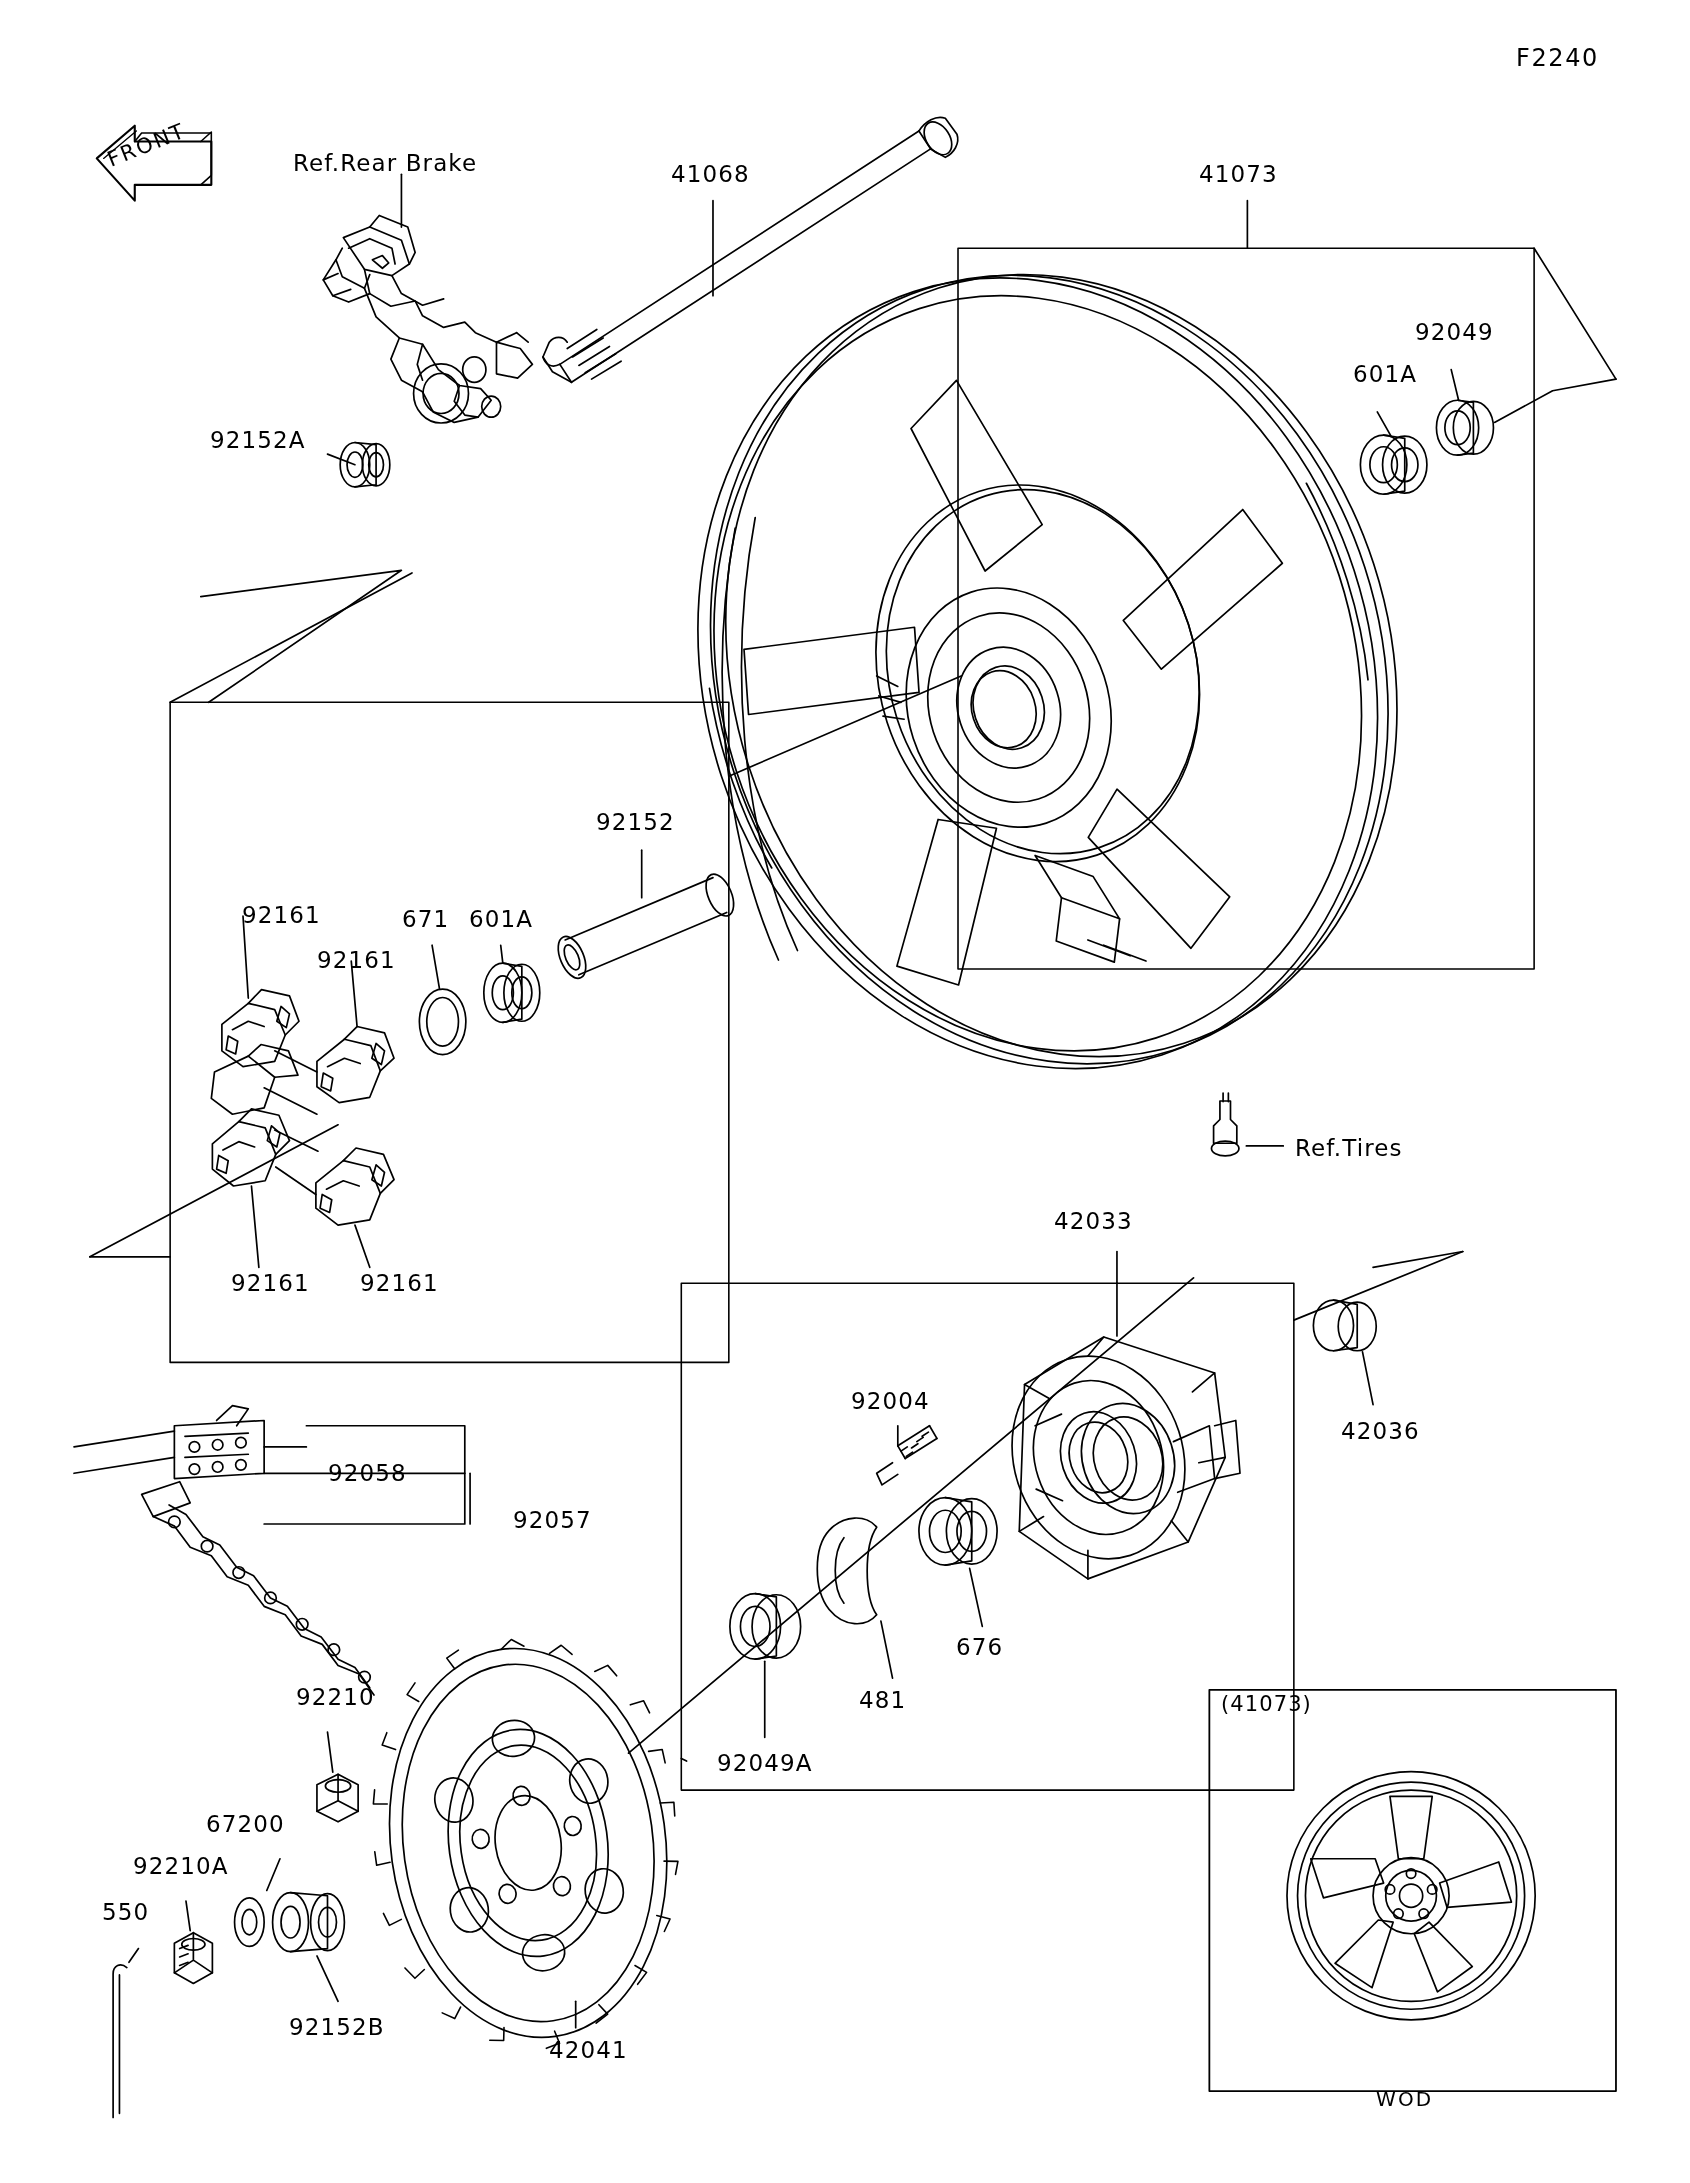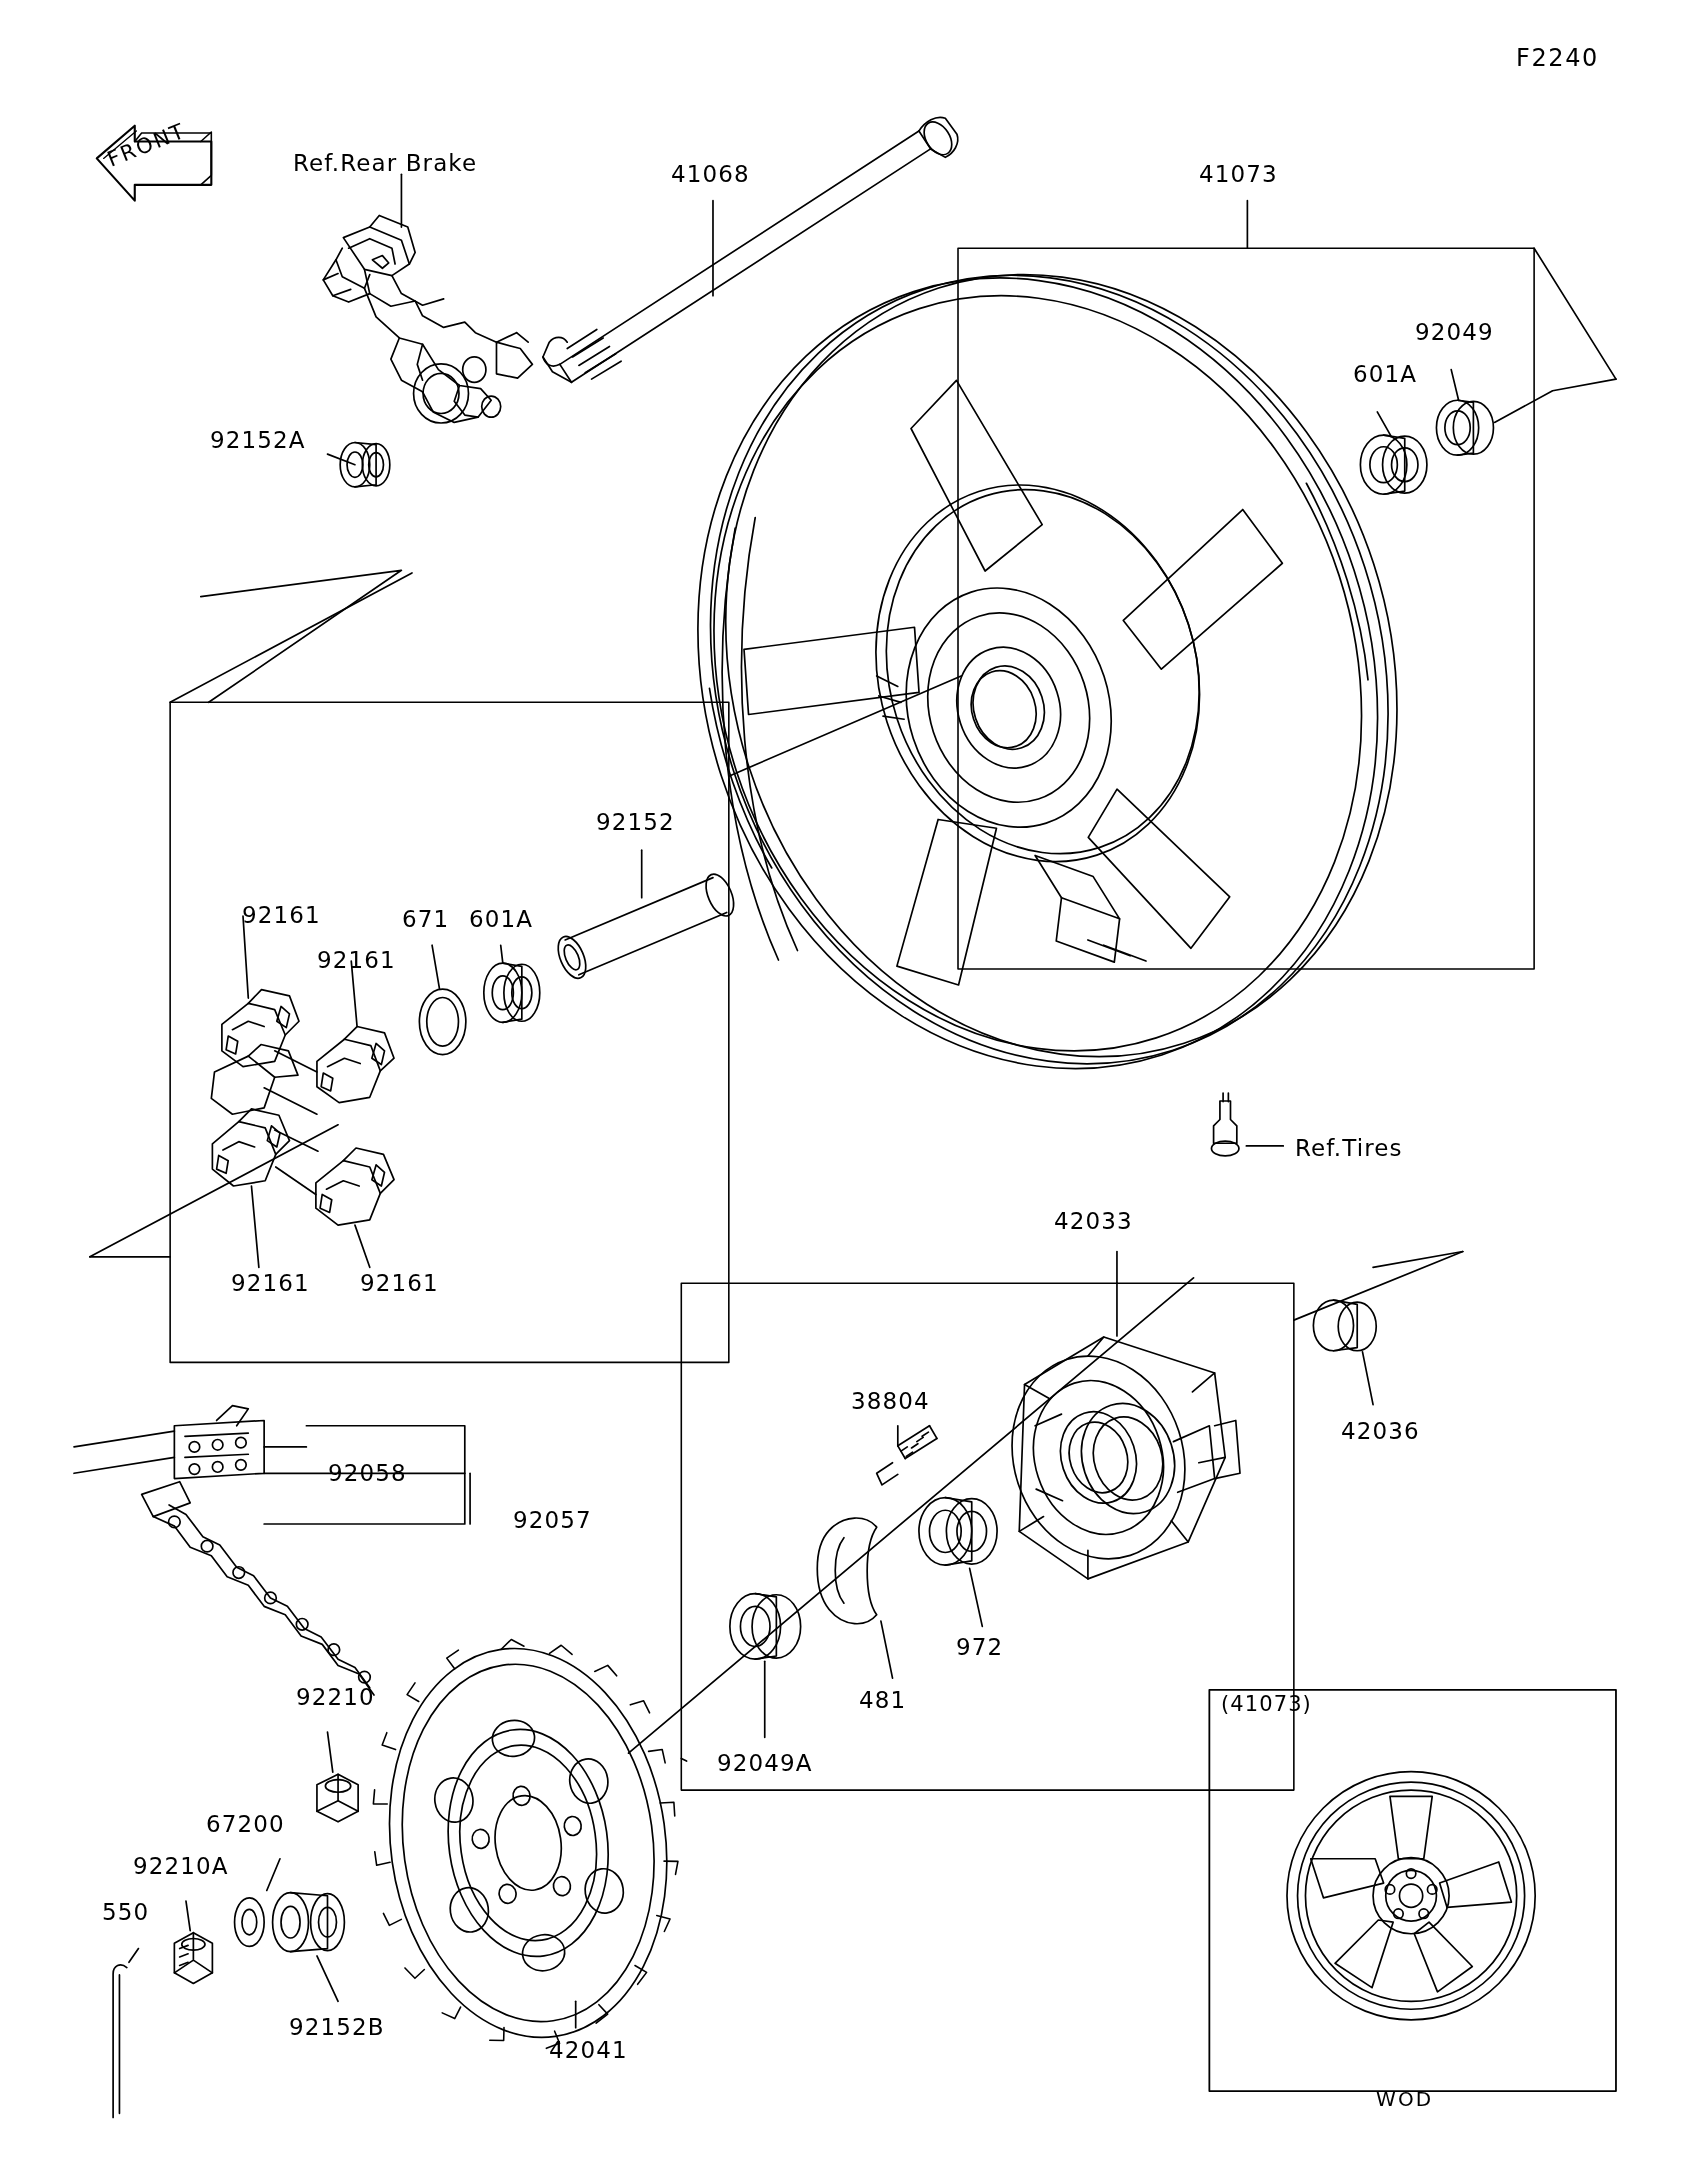--- a/index.html
+++ b/index.html
@@ -470,25 +470,25 @@
   <div class="lbl" style="left:596px; top:811px;">92152</div>
   <div class="lbl" style="left:469px; top:908px;">601A</div>
   <div class="lbl" style="left:402px; top:908px;">671</div>
   <div class="lbl" style="left:242px; top:904px;">92161</div>
   <div class="lbl" style="left:317px; top:949px;">92161</div>
   <div class="lbl" style="left:231px; top:1272px;">92161</div>
   <div class="lbl" style="left:360px; top:1272px;">92161</div>
 
   <div class="lbl" style="left:1295px; top:1137px;">Ref.Tires</div>
   <div class="lbl" style="left:1054px; top:1210px;">42033</div>
-  <div class="lbl" style="left:851px; top:1390px;">38804</div>
+  <div class="lbl" style="left:851px; top:1390px;">92004</div>
   <div class="lbl" style="left:1341px; top:1420px;">42036</div>
   <div class="lbl" style="left:328px; top:1462px;">92058</div>
   <div class="lbl" style="left:513px; top:1509px;">92057</div>
-  <div class="lbl" style="left:956px; top:1636px;">972</div>
+  <div class="lbl" style="left:956px; top:1636px;">676</div>
   <div class="lbl" style="left:859px; top:1689px;">481</div>
   <div class="lbl" style="left:296px; top:1686px;">92210</div>
   <div class="lbl big" style="left:1221px; top:1694px;">(41073)</div>
   <div class="lbl" style="left:717px; top:1752px;">92049A</div>
   <div class="lbl" style="left:206px; top:1813px;">67200</div>
   <div class="lbl" style="left:133px; top:1855px;">92210A</div>
   <div class="lbl" style="left:102px; top:1901px;">550</div>
   <div class="lbl" style="left:289px; top:2016px;">92152B</div>
   <div class="lbl" style="left:549px; top:2016px;margin-top:23px;">42041</div>
   <div class="lbl wod" style="left:1376px; top:2089px;">WOD</div>

